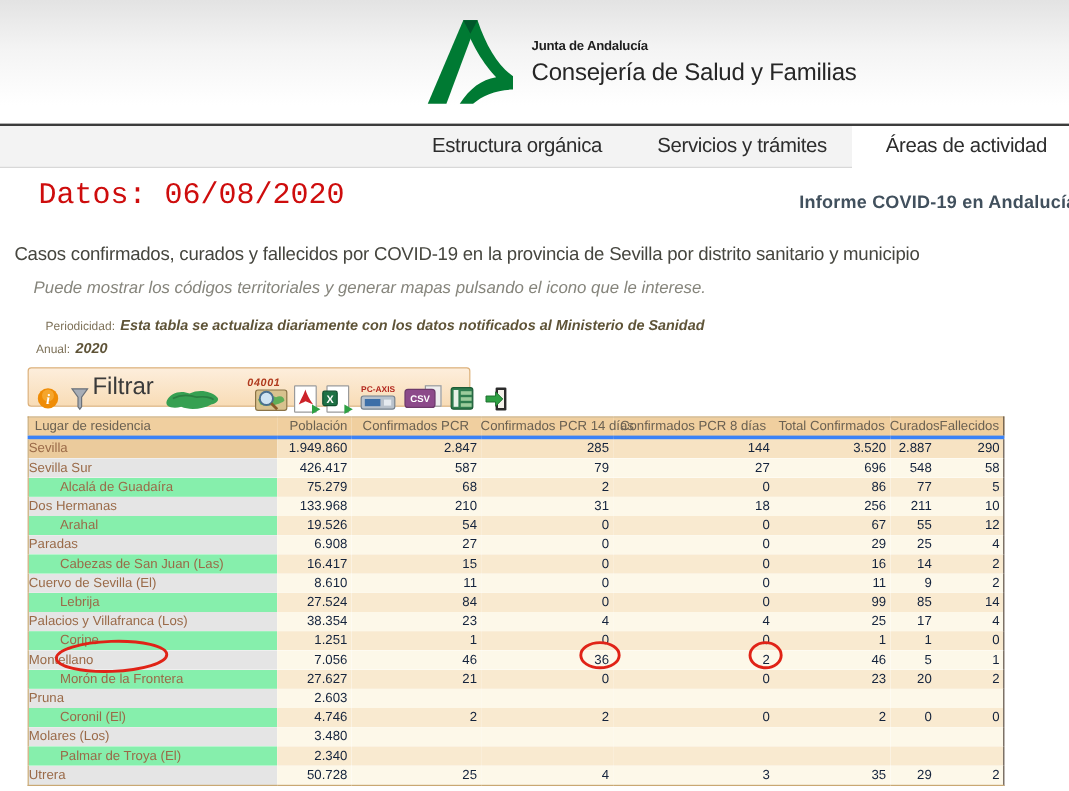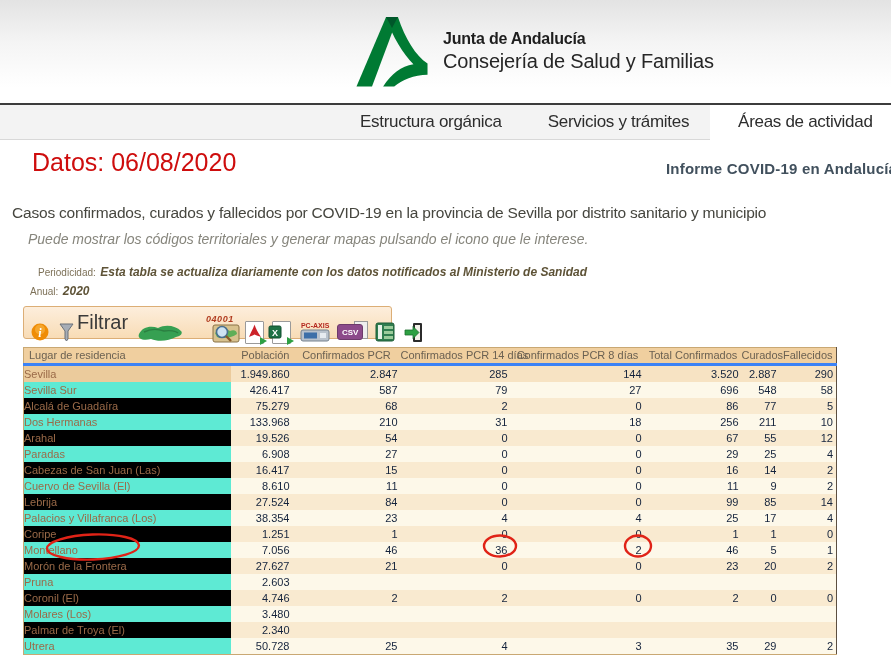--- a/index.html
+++ b/index.html
@@ -5,34 +5,34 @@
   html,body{margin:0;padding:0;background:#fff;}
   #page{position:relative;width:891px;height:659px;overflow:hidden;background:#fff;
         font-family:"Liberation Sans",sans-serif;}
 
   
   .brand-zone{position:absolute;left:0;top:0;width:891px;height:103px;
     background:linear-gradient(180deg,#e3e3e3 0%,#f4f4f4 40%,#ffffff 85%);}
   .brand-inner{position:absolute;left:355px;top:12px;display:flex;align-items:center;}
   .logo-a{width:74px;height:78px;margin-right:14px;}
   .brand-text{display:flex;flex-direction:column;justify-content:center;}
-  .brand-top{font-size:16px;font-weight:bold;color:#1e1e1e;letter-spacing:-.2px;line-height:20px;}
+  .brand-top{font-size:11px;font-weight:bold;color:#1e1e1e;letter-spacing:-.2px;line-height:20px;}
   .brand-bottom{font-size:20px;color:#262626;letter-spacing:-.2px;line-height:24px;}
 
   
   .nav-strip{position:absolute;left:0;top:103px;width:891px;height:2px;background:#3c3c3c;}
   .nav{position:absolute;left:0;top:105px;width:710px;height:34px;background:#f3f3f3;
        border-bottom:1px solid #d8d8d8;display:flex;align-items:center;white-space:nowrap;}
   .nav-item{font-size:17px;color:#2d2d2d;letter-spacing:-.3px;cursor:pointer;}
   .nav-item.n0{margin-left:360px;}
   .nav-item.n1{margin-left:49px;}
   .nav-item.n2{margin-left:46px;}
 
   
-  .date-line{position:absolute;left:32px;top:148px;font-family:Liberation Sans, sans-serif;
+  .date-line{position:absolute;left:32px;top:148px;font-family:Liberation Mono, monospace;
              font-size:25px;color:#ce0d0d;}
   .right-title{position:absolute;left:666px;top:160px;font-size:15px;font-weight:bold;
                color:#41505d;letter-spacing:.2px;white-space:nowrap;}
   .main-title{position:absolute;left:12px;top:204px;font-size:15.5px;color:#46463f;
               letter-spacing:-.2px;white-space:nowrap;}
   .hint-line{position:absolute;left:28px;top:231px;font-size:14px;font-style:italic;
              color:#86857c;white-space:nowrap;}
   .period-line{position:absolute;left:38px;top:262px;white-space:nowrap;}
   .small-label{font-size:10px;color:#7d7158;}
   .period-val{font-size:12px;font-weight:bold;font-style:italic;color:#5e5337;}
@@ -66,23 +66,23 @@
   th.c0{text-align:left;padding-left:5px;}
   th.c1{text-align:right;padding-right:3px;}
   th.c2,th.c3,th.c4,th.c5,th.c6,th.c7{text-align:center;}
   td.name{color:#9a6a48;}
   td.num{color:#14233c;text-align:right;padding-right:3px;}
   .ind0{padding-left:5px;}
   .ind1{padding-left:17px;}
   .ind2{padding-left:31px;}
   tr.total td.name{background:#ebcb9c;}
   tr.total td.num{background:#f7e3c3;}
-  tr.dark td.name{background:#000000;}
+  tr.dark td.name{background:#86efac;padding-left:26px;}
   tr.dark td.num{background:#f9ead0;}
-  tr.light td.name{background:#5eead4;}
+  tr.light td.name{background:#e5e5e5;}
   tr.light td.num{background:#fdf8e9;}
 
   
   .annot{position:absolute;left:0;top:0;width:891px;height:659px;pointer-events:none;}
 </style>
 </head>
 <body>
 
 <div id="page">
 

